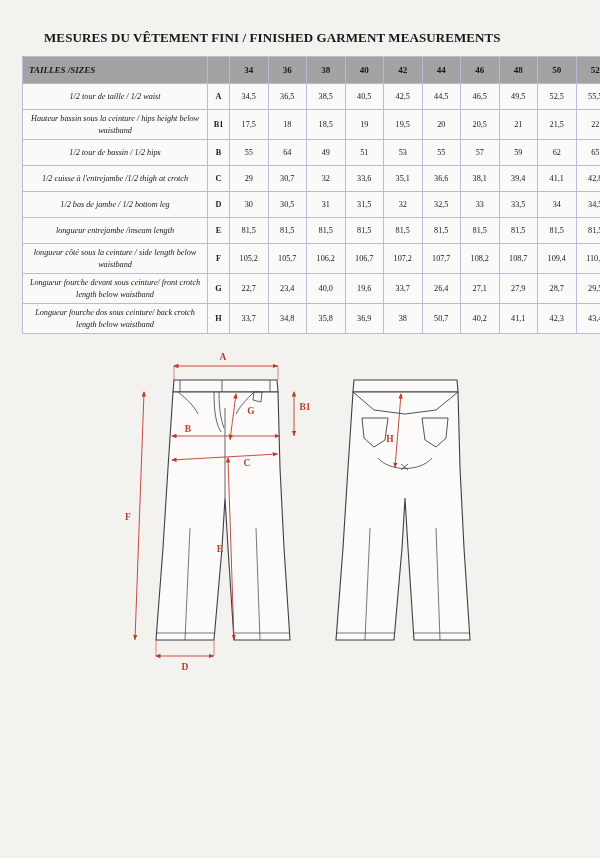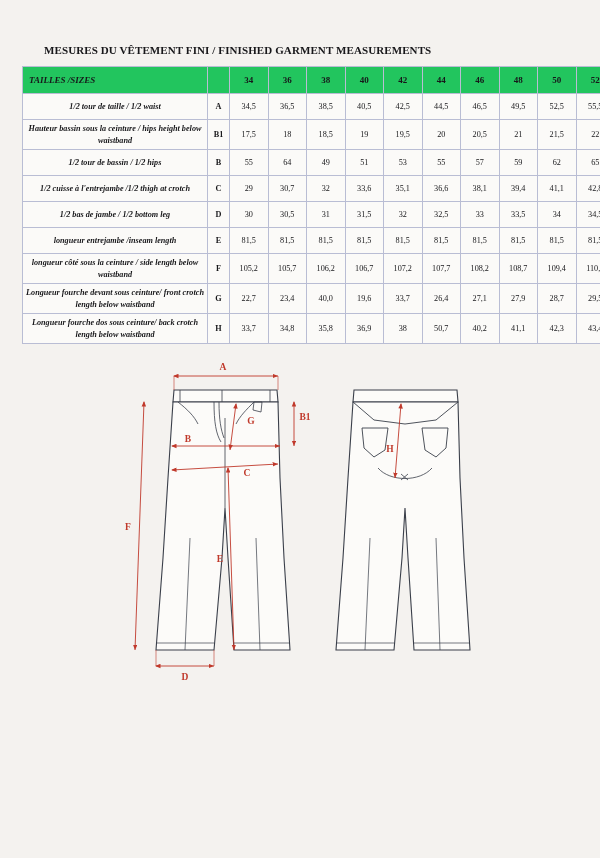--- a/index.html
+++ b/index.html
@@ -25,23 +25,23 @@
   .brand {
     text-align: center;
     font-family: "Liberation Serif", serif;
     font-size: 30px;
     letter-spacing: 3px;
     font-weight: 400;
     padding-top: 78px;
     color: #17171a;
   }
   .doc-title {
-    margin-top: 44px;
-    font-family: "Liberation Serif", serif;
-    font-size: 11px;
+    margin-top: 30px;
+    font-family: "Liberation Serif", serif;
+    font-size: 13px;
     font-weight: 700;
     letter-spacing: 0.1px;
     color: #17171a;
     padding-left: 22px;
   }
   table.sizes {
     margin-top: 10px;
     width: 556px;
     border-collapse: collapse;
     table-layout: fixed;
@@ -50,41 +50,41 @@
   table.sizes td, table.sizes th {
     border: 1px solid #b9bdd4;
     font-size: 8.2px;
     text-align: center;
     vertical-align: middle;
     padding: 2px 1px;
     font-family: "Liberation Serif", serif;
     color: #17171a;
   }
   thead td.hdr {
-    background: #22c55e;
+    background: #a3a3a3;
     height: 22px;
     font-weight: 700;
     font-size: 9px;
     font-family: Liberation Serif, serif;
   }
   thead td.hdr-label {
     text-align: left;
     padding-left: 6px;
     font-style: italic;
     font-weight: 700;
     font-size: 9px;
   }
   td.rowlabel {
     text-align: left;
     padding-left: 5px;
     padding-right: 2px;
     font-style: italic;
     font-size: 7.6px;
     line-height: 1.35;
-    font-weight: 700;
+    font-weight: 400;
     margin-left: 47px;
   }
   td.code {
     color: #c0392b;
     font-weight: 700;
     font-size: 9px;
   }
   col.c-label { width: 185px; }
   col.c-code  { width: 22px; }
   col.c-size  { width: 38.5px; }

